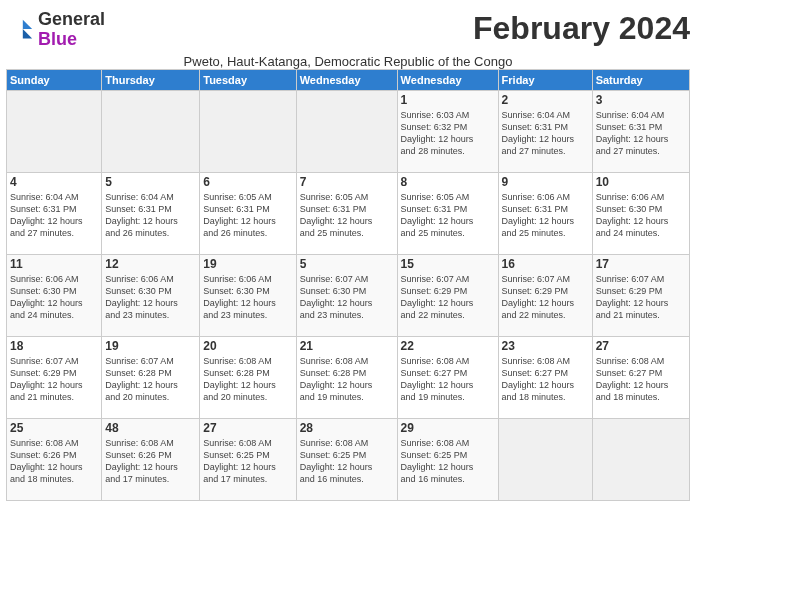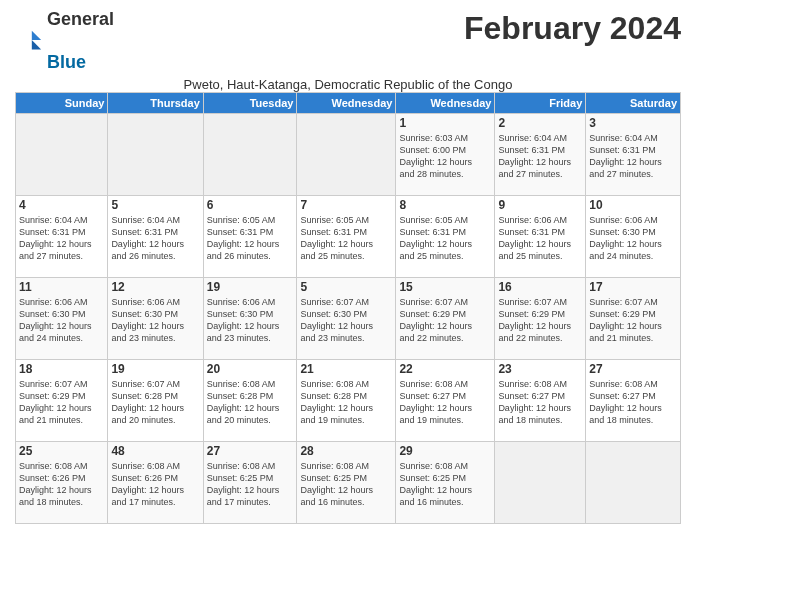--- a/index.html
+++ b/index.html
@@ -6,40 +6,40 @@
     body {
       font-family: Arial, sans-serif;
       background: #fff;
       width: 792px;
       height: 612px;
       overflow: hidden;
     }
     .page {
       width: 696px;
       height: 612px;
-      padding: 10px 15px;
+      padding: 10px 6px;
     }
     .header {
       display: flex;
       justify-content: space-between;
       align-items: flex-start;
       margin-bottom: 4px;
     }
     .logo {
       display: flex;
       align-items: center;
       gap: 4px;
     }
     .logo-text {
       font-size: 18px;
       font-weight: bold;
       line-height: 1.1;
     }
     .logo-general { color: #333; }
-    .logo-blue { color: #0369a1; margin-top: 23px; }
+    .logo-blue { color: #a21caf; }
     .logo-icon {
       width: 28px;
       height: 28px;
     }
     .month-title {
       font-size: 32px;
       font-weight: bold;
       color: #333;
       text-align: right;
     }
@@ -50,21 +50,21 @@
     }
     .calendar {
       width: 100%;
       border-collapse: collapse;
       font-size: 9.5px;
     }
     .calendar th {
       background: #2e7ecf;
       color: #fff;
       padding: 4px 3px;
-      text-align: right;
+      text-align: left;
       font-size: 11px;
       border: 1px solid #ccc;
     }
     .calendar td {
       border: 1px solid #ccc;
       vertical-align: top;
       padding: 2px 3px;
       height: 82px;
       width: 113px;
       background: #fff;
@@ -122,21 +122,21 @@
     </thead>
     <tbody id="calendar-body">
     <tr>
           <td class="empty"></td>
           <td class="empty"></td>
           <td class="empty"></td>
           <td class="empty"></td>
           <td>
             <span class="day-num">1</span>
             <div class="day-info" style="white-space: pre-line;">Sunrise: 6:03 AM
-Sunset: 6:00 PM
+Sunset: 6:32 PM
 Daylight: 12 hours
 and 28 minutes.</div>
           </td>
           <td>
             <span class="day-num">2</span>
             <div class="day-info" style="white-space: pre-line;">Sunrise: 6:04 AM
 Sunset: 6:31 PM
 Daylight: 12 hours
 and 27 minutes.</div>
           </td>

